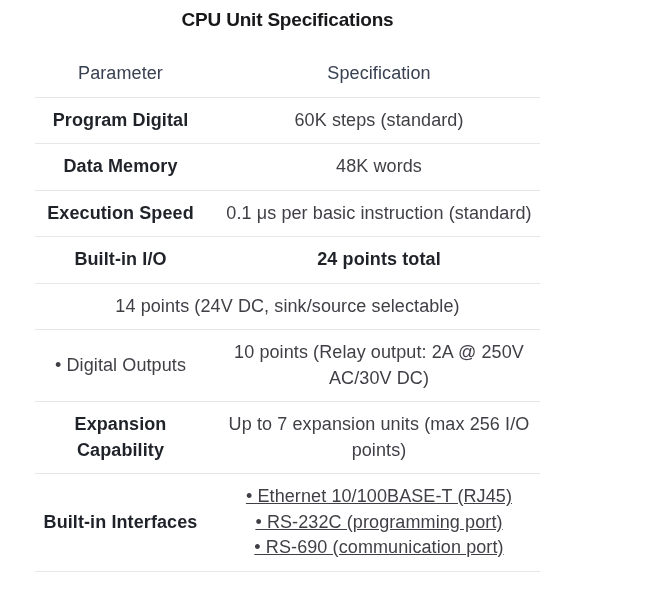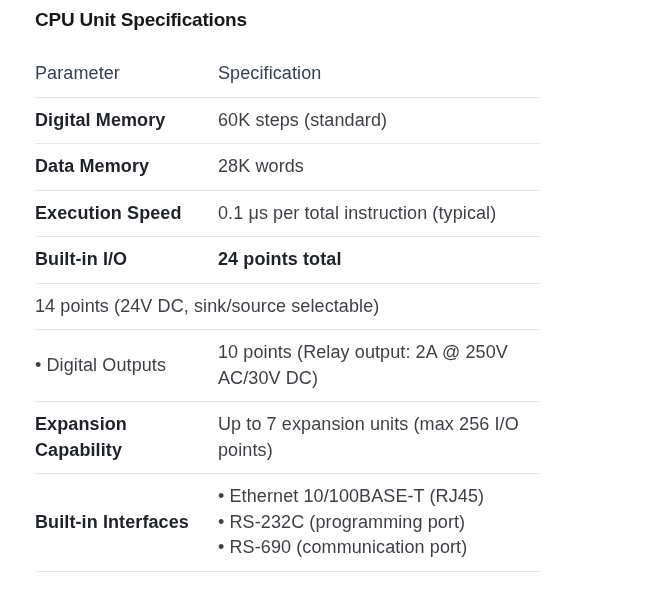--- a/index.html
+++ b/index.html
@@ -10,20 +10,21 @@
   }
   body {
     width: 657px;
     height: 592px;
     overflow: hidden;
     font-family: "Liberation Sans", "DejaVu Sans", sans-serif;
   }
   .page {
     padding: 8px 0 8px 35px;
     width: 540px;
+    text-align: center;
   }
   .title {
     font-size: 19px;
     line-height: 23px;
     font-weight: 700;
     letter-spacing: -0.2px;
     color: #18181b;
     margin: 0 0 20px 0;
   }
   .spec-table {
@@ -52,50 +53,51 @@
   .bold {
     font-weight: 600;
     color: #1f2329;
   }
   .header-row .cell {
     color: #374151;
     font-weight: 400;
   }
   .bullet-line {
     white-space: nowrap;
+    text-decoration: underline;
   }
 </style>
 </head>
 <body>
 
 <div class="page">
 
   <h1 class="title">CPU Unit Specifications</h1>
 
   <div class="spec-table">
 
     <div class="row header-row">
       <div class="cell param">Parameter</div>
       <div class="cell spec">Specification</div>
     </div>
 
 
     <div class="row">
-      <div class="cell param bold">Digital Memory</div>
+      <div class="cell param bold">Program Digital</div>
       <div class="cell spec">60K steps (standard)</div>
     </div>
 
     <div class="row">
       <div class="cell param bold">Data Memory</div>
-      <div class="cell spec">28K words</div>
+      <div class="cell spec">48K words</div>
     </div>
 
     <div class="row">
       <div class="cell param bold">Execution Speed</div>
-      <div class="cell spec">0.1 μs per total instruction (typical)</div>
+      <div class="cell spec">0.1 μs per basic instruction (standard)</div>
     </div>
 
     <div class="row">
       <div class="cell param bold">Built-in I/O</div>
       <div class="cell spec bold">24 points total</div>
     </div>
 
     <div class="row">
       <div class="cell spec">14 points (24V DC, sink/source selectable)</div>
     </div>

